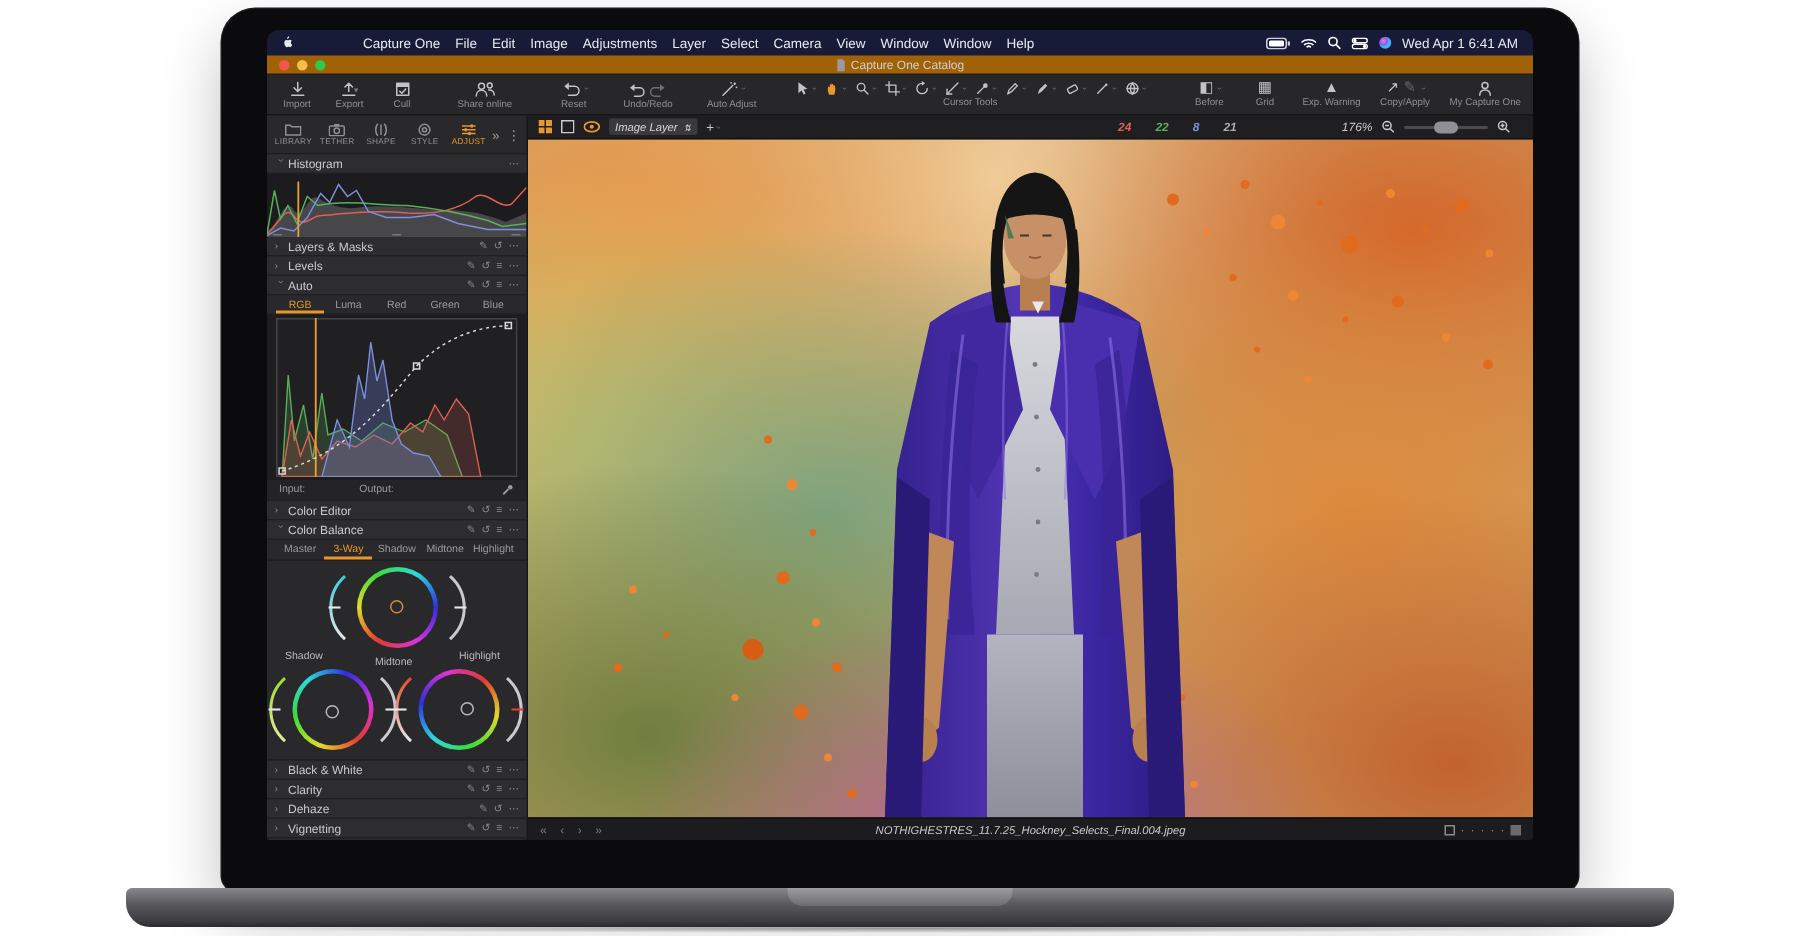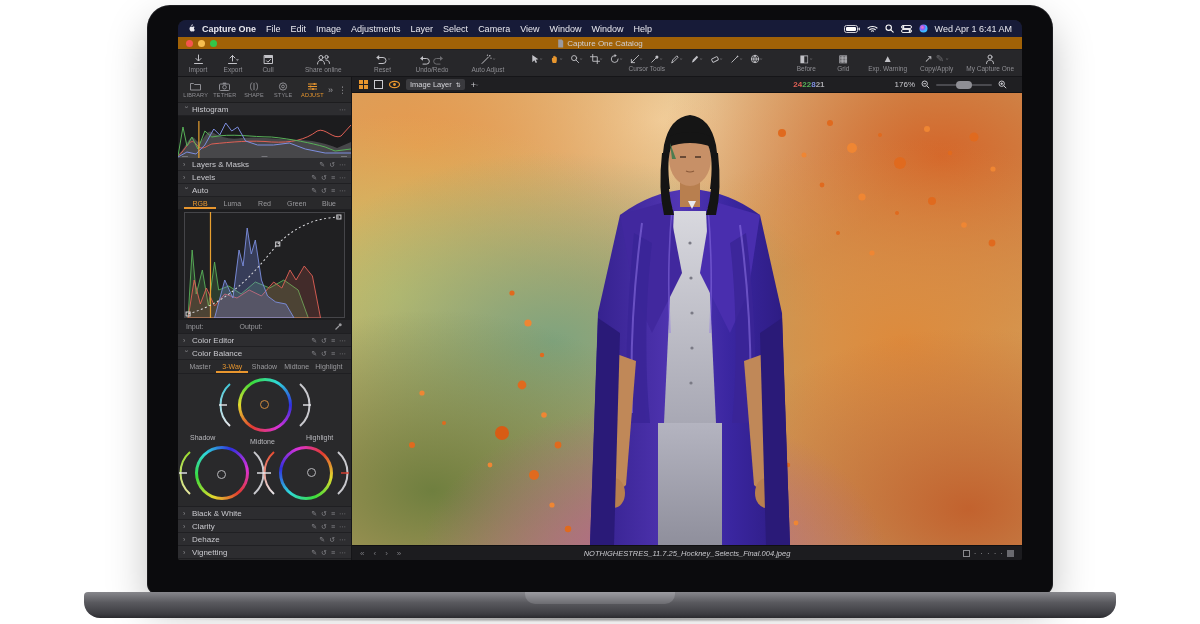--- a/index.html
+++ b/index.html
@@ -20,21 +20,21 @@
   .base-notch { position:absolute; left:50%; top:0; transform:translateX(-50%);
     width:150px; height:12px; background:linear-gradient(#9c9ca1,#6c6c71);
     border-radius:0 0 10px 10px; }
   .base-shadow { position:absolute; left:120px; top:616px; width:960px; height:6px;
     background:radial-gradient(ellipse at center, rgba(0,0,0,.35), rgba(0,0,0,0) 70%); }
 
   
   .menubar { height:17px; background:#171b38; display:flex; align-items:center;
     padding:0 10px; color:#e8e8ef; font-size:9px; flex:none; }
   .menubar .mitem { padding:0 5px; cursor:default; }
-  .menubar .mitem.app { font-weight:bold; }
+  .menubar .mitem.app { font-weight:normal;margin-left:40px; }
   .mb-right { margin-left:auto; display:flex; align-items:center; gap:7px; }
   .mb-clock { font-size:9px; }
 
   
   .titlebar { height:13px; background:#a16207; display:flex; align-items:center;
     padding:0 8px; flex:none; position:relative; border-bottom:1px solid #1f1f22; }
   .tl { width:7px; height:7px; border-radius:50%; margin-right:5px; }
   .tl.r { background:#f5554e; } .tl.y { background:#f5bd4f; } .tl.g { background:#33c748; }
   .win-title { position:absolute; left:50%; transform:translateX(-50%);
     color:#cfcfd4; font-size:8px; display:flex; align-items:center; gap:3px; }
@@ -95,24 +95,24 @@
   .wheel::after { content:""; position:absolute; inset:3px; border-radius:50%; background:#29292b; }
   .wheel .marker { position:absolute; width:9px; height:9px; border-radius:50%;
     border:1px solid #b8b8bc; z-index:2; }
   .wheel .marker.orange { border-color:#cf8a3e; }
   .cb-lbl { position:absolute; font-size:7px; color:#b9b9be; }
   .arc { position:absolute; }
 
   
   .viewer { flex:1; display:flex; flex-direction:column; min-width:0; background:#151517; }
   .v-toolbar { height:16px; flex:none; background:#1f1f22; display:flex;
-    align-items:center; padding:0 7px; gap:6px; border-bottom:1px solid #121214; }
+    align-items:center; padding:0 7px; gap:6px; border-bottom:1px solid #121214;font-style:italic; }
   .layer-select { background:#3a3a3e; border-radius:2px; height:11px;
     display:flex; align-items:center; gap:4px; padding:0 4px; font-size:7.5px; color:#d5d5da; }
-  .readout { margin-left:auto; display:flex; gap:0; font-size:8px; font-weight:bold; }
+  .readout { margin-left:auto; display:flex; gap:16px; font-size:8px; font-weight:bold; }
   .zoom-group { display:flex; align-items:center; gap:6px; margin-left:64px; padding-right:8px; }
   .zoom-lbl { font-size:8px; color:#c9c9ce; }
   .slider { width:56px; height:2px; background:#4a4a4f; border-radius:1px; position:relative; }
   .slider .thumb { position:absolute; left:20px; top:-3px; width:16px; height:8px;
     background:#8f8f95; border-radius:4px; }
 
   .canvas { flex:1; min-height:0; position:relative; }
   .canvas svg { display:block; width:100%; height:100%; }
 
   .v-bottom { height:15px; flex:none; background:#1c1c1f; display:flex;

